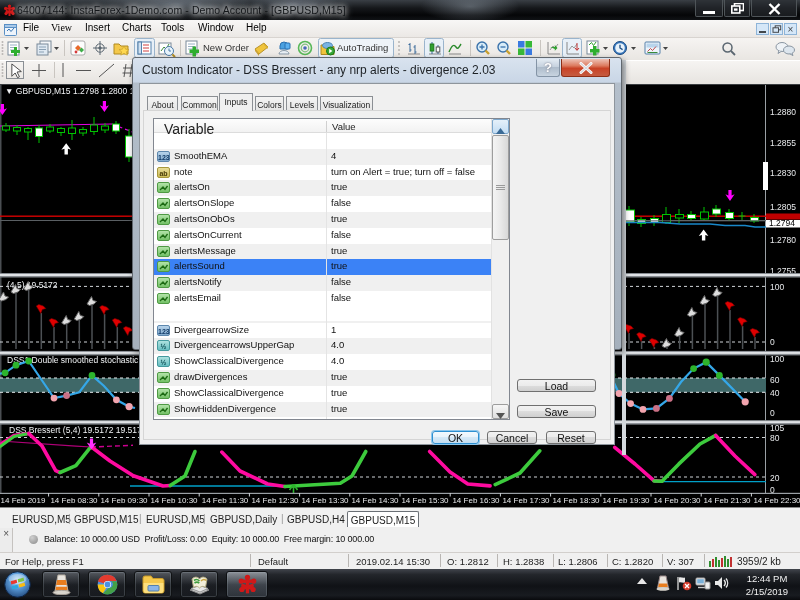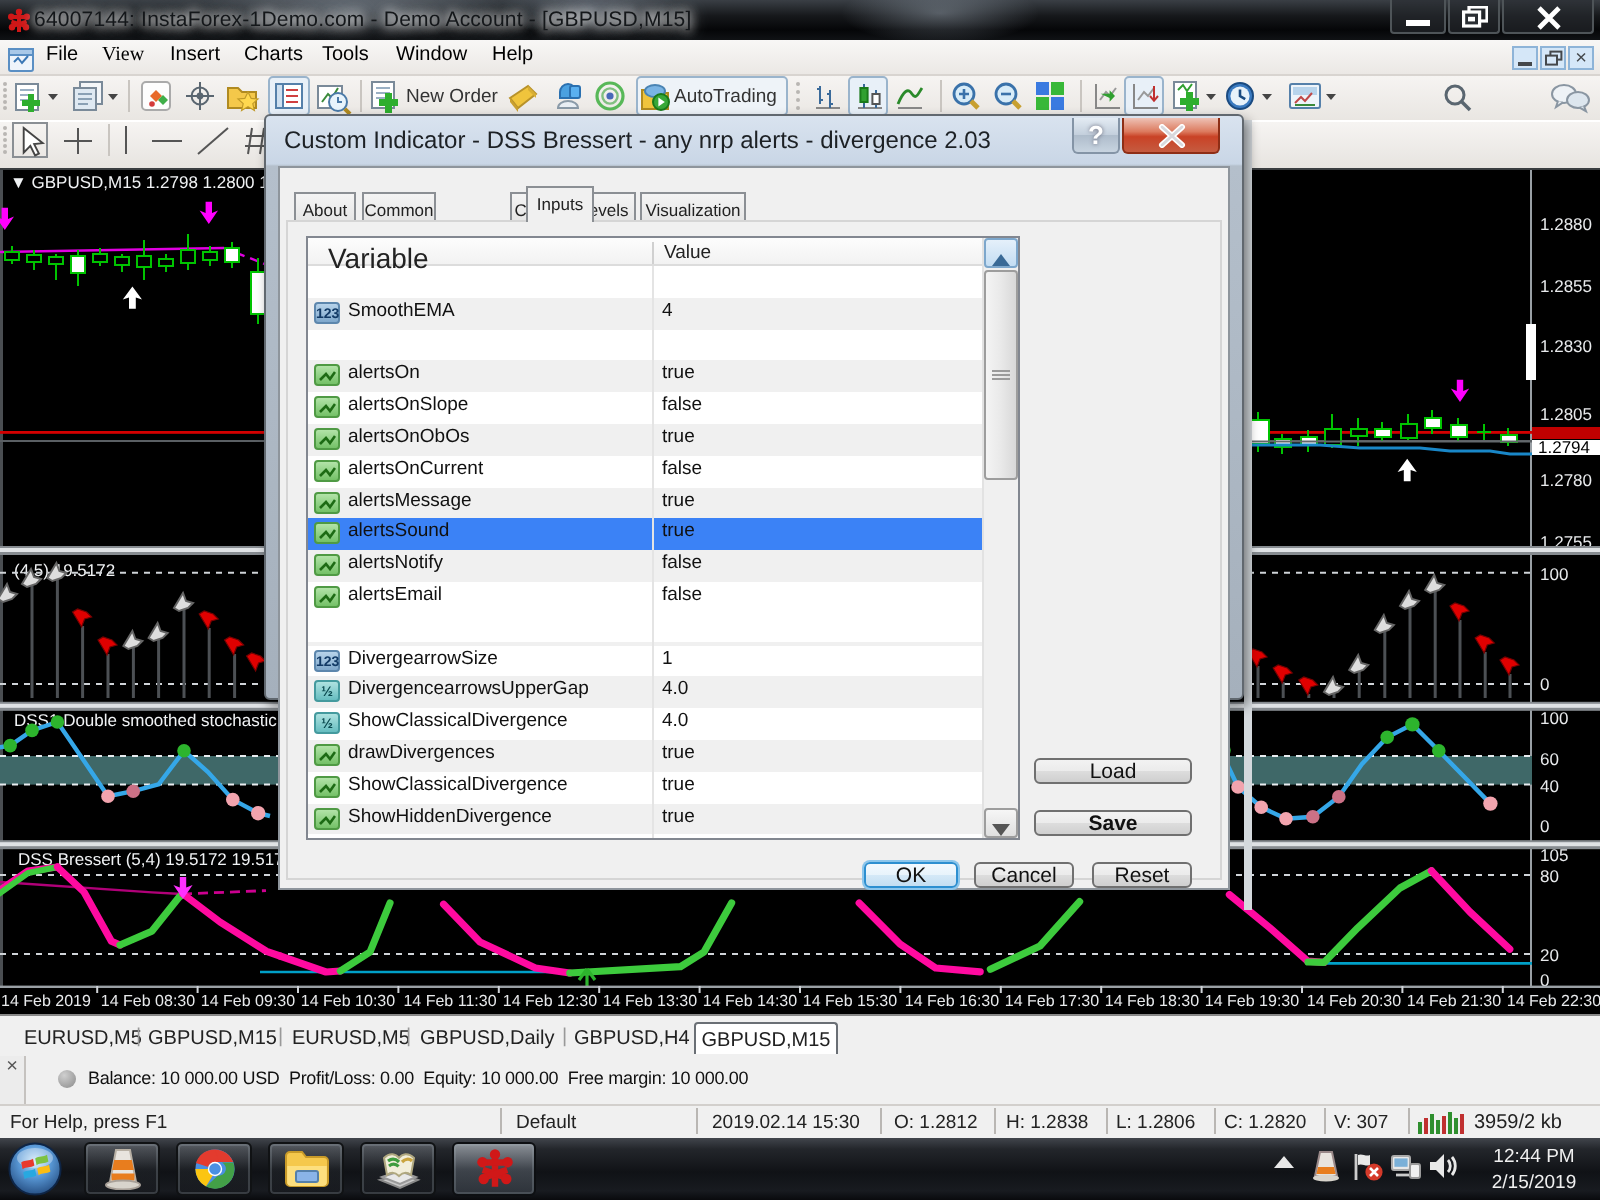--- a/index.html
+++ b/index.html
@@ -717,31 +717,36 @@
         <path d="M2 1.5 L12 10.5 M12 1.5 L2 10.5" stroke="#d8d8dc" stroke-width="1.4" stroke-linecap="round"></path>
       </svg></div>
  <div id="dlgbody">
 
   <div class="tab" style="left:7px;width:31px;">About</div>
   <div class="tab" style="left:41px;width:37px;">Common</div>
   <div class="tab" style="left:115px;width:29px;">Colors</div>
   <div class="tab" style="left:146px;width:32px;">Levels</div>
   <div class="tab" style="left:180px;width:53px;">Visualization</div>
   <div style="position:absolute;left:3px;top:26px;width:468px;height:330px;border:1px solid #d5d5d5;background:#f0f0f0;"></div>
-  <div class="tab tabact" style="left:79px;width:34px;margin-left:44px;">Inputs</div>
+  <div class="tab tabact" style="left:79px;width:34px;">Inputs</div>
 
   <div id="tbl">
   <div style="position:absolute;left:0;top:0;width:337px;height:14px;background:linear-gradient(180deg,#fdfdfd,#f2f2f2);border-bottom:1px solid #dcdcdc;"></div>
   <span style="position:absolute;left:10px;top:2px;font-size:14px;color:#222;">Variable</span>
   <span style="position:absolute;left:178px;top:2px;font-size:9.5px;color:#222;">Value</span>
   <div style="position:absolute;left:172px;top:2px;width:1px;height:11px;background:#d0d0d0;"></div>
   <div class="trow" style="top:29.8px;background:#f0f0f0;">
           <span class="ticon" style="background:linear-gradient(180deg,#b7d3ea,#7fa8cc);color:#123a66;border:1px solid #5d87ad;">123</span>
           <span class="tname">SmoothEMA</span>
           <span class="tval">4</span>
+        </div>
+  <div class="trow" style="top:45.6px;background:#ffffff;">
+          <span class="ticon" style="background:linear-gradient(180deg,#e8dc96,#cdbd59);color:#4a3c08;border:1px solid #a8983c;">ab</span>
+          <span class="tname">note</span>
+          <span class="tval">turn on Alert = true; turn off = false</span>
         </div>
   <div class="trow" style="top:61.4px;background:#f0f0f0;">
           <span class="ticon" style="background:linear-gradient(180deg,#b2e3a8,#74c167);border:1px solid #4f9a44;"><svg width="9" height="7" viewBox="0 0 9 7" style="margin-top:2px">
               <path d="M1 5 L4 2 L6 4.5 L8.5 1" stroke="#1d6b14" stroke-width="1.3" fill="none"></path>
             </svg></span>
           <span class="tname">alertsOn</span>
           <span class="tval">true</span>
         </div>
   <div class="trow" style="top:77.2px;background:#ffffff;">
           <span class="ticon" style="background:linear-gradient(180deg,#b2e3a8,#74c167);border:1px solid #4f9a44;"><svg width="9" height="7" viewBox="0 0 9 7" style="margin-top:2px">
@@ -845,19 +850,19 @@
     <div style="position:absolute;left:4px;top:66px;width:9px;height:1px;background:#9a9a9a;"></div>
     <div style="position:absolute;left:4px;top:68px;width:9px;height:1px;background:#9a9a9a;"></div>
     <div style="position:absolute;left:4px;top:70px;width:9px;height:1px;background:#9a9a9a;"></div>
     <div style="position:absolute;left:0px;top:285px;width:17px;height:15px;background:linear-gradient(180deg,#f6f6f6,#dfdfdf);border:1px solid #9d9d9d;border-radius:2px;"><svg width="9" height="6" viewBox="0 0 9 6" style="margin:4px 0 0 3px">
               <path d="M4.5 6 L9 0 L0 0 Z" fill="#555"></path>
             </svg></div>
   </div>
 </div>
 
   <div class="btn" style="left:377px;top:295px;width:79px;height:13px;line-height:12px;">Load</div>
-  <div class="btn" style="left:377px;top:321px;width:79px;height:13px;line-height:12px;font-weight:bold;">Save</div>
+  <div class="btn" style="left:377px;top:321px;width:79px;height:13px;line-height:12px;">Save</div>
 
   <div class="btn" style="left:292px;top:347px;width:47px;height:13px;line-height:12px;border-color:#2d8fd0;box-shadow:0 0 0 1px #8cc6ec;background:linear-gradient(180deg,#f2f9fe,#e8f3fb 50%,#d5e9f7 50%,#c3def2);">OK</div>
   <div class="btn" style="left:347px;top:347px;width:50px;height:13px;line-height:12px;">Cancel</div>
   <div class="btn" style="left:406px;top:347px;width:50px;height:13px;line-height:12px;">Reset</div>
  </div>
 </div>
 
 </body></html>

